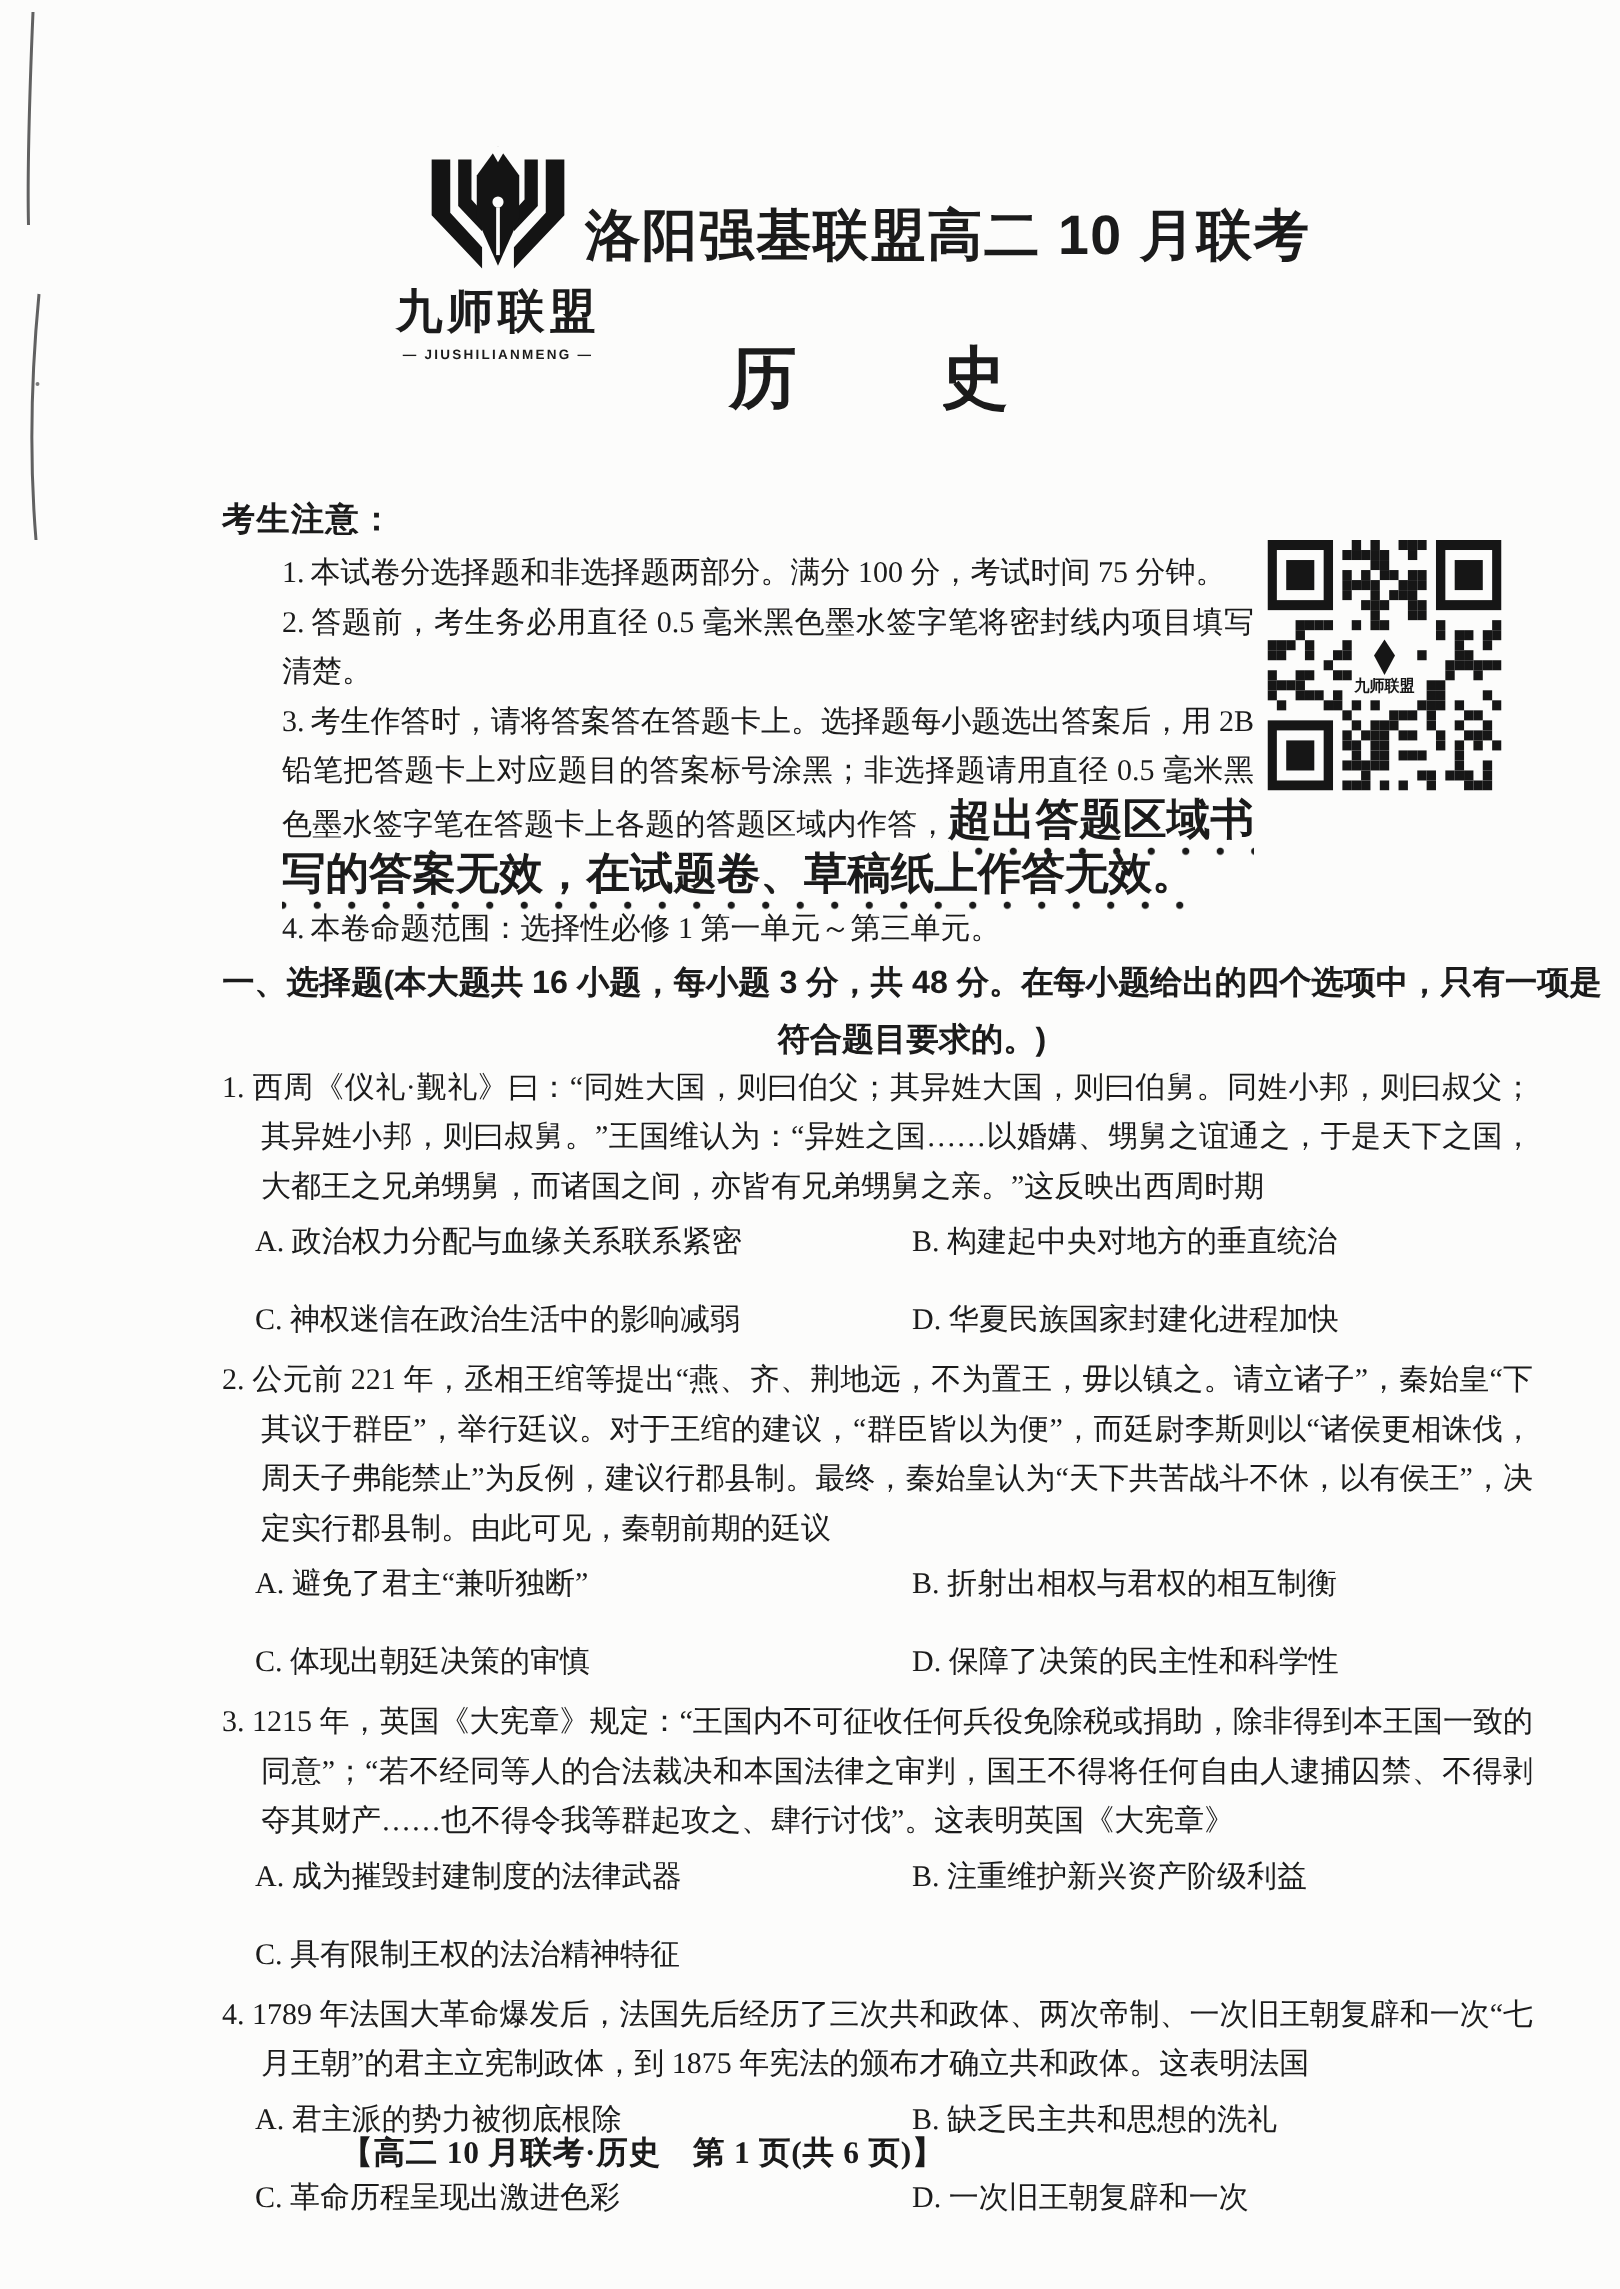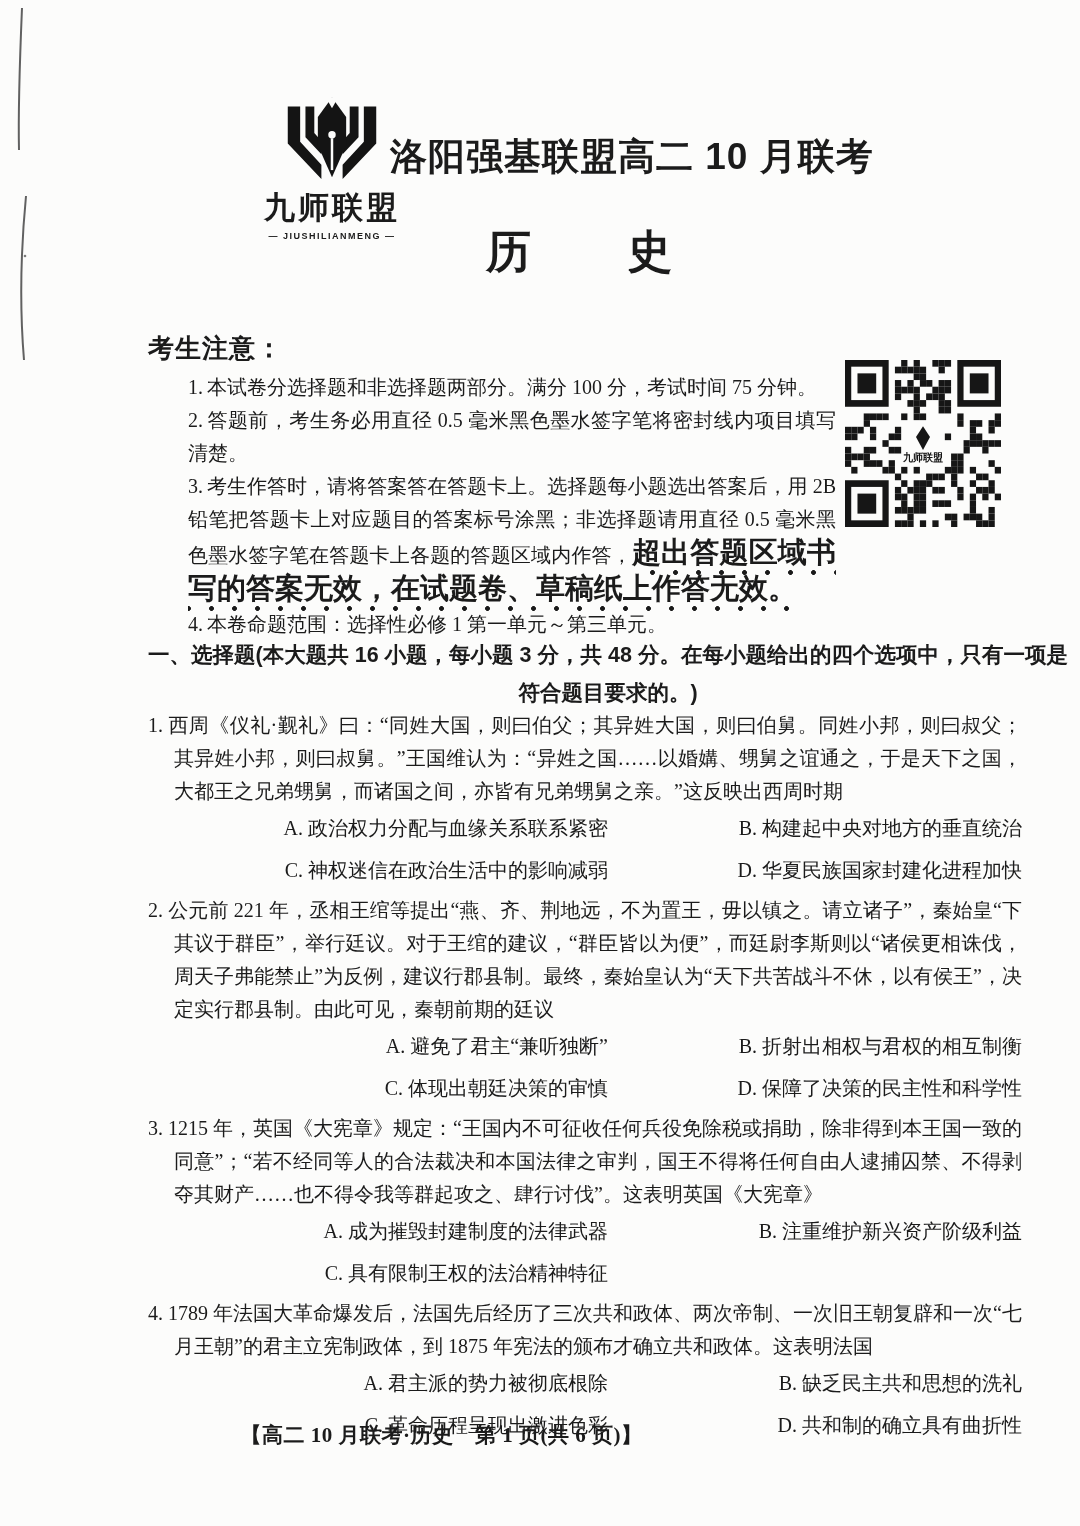--- a/index.html
+++ b/index.html
@@ -20,21 +20,21 @@
     font-weight:900;font-size:37px;letter-spacing:1px;white-space:nowrap;}
   .subject{position:absolute;left:40px;top:222px;width:1080px;text-align:center;
     font-family:"Liberation Sans","DejaVu Sans",sans-serif;
     font-weight:900;font-size:45px;letter-spacing:2px;}
   
   .qr{position:absolute;left:845px;top:360px;width:156px;height:167px;}
   .qr svg{display:block;width:156px;height:167px;}
   
   .notice{position:absolute;left:148px;top:331px;width:702px;}
   .notice-heading{font-family:Liberation Mono, monospace;
-    font-weight:900;font-size:26px;letter-spacing:1px;margin-bottom:5px;}
+    font-weight:900;font-size:22px;letter-spacing:1px;margin-bottom:5px;}
   .n-item{margin-left:40px;width:648px;font-size:20px;line-height:33px;
     text-align:justify;}
   .n-no{margin-right:4px;}
   .emph{font-family:"Liberation Sans","DejaVu Sans",sans-serif;
     font-weight:900;font-size:29px;
     background-image:radial-gradient(circle,#1a1a1a 2.1px,rgba(0,0,0,0) 2.7px);
     background-size:23px 7px;background-repeat:repeat-x;background-position:9px 100%;
     padding-bottom:8px;}
   
   .section-head{position:absolute;left:148px;top:636px;width:888px;
@@ -42,25 +42,25 @@
     font-weight:900;font-size:21.5px;line-height:38px;
     text-indent:0;padding-left:32px;}
   .section-head>span{display:inline-block;margin-left:-32px;}
   .sh-text{display:inline;text-align:center;}
   
   .questions{position:absolute;left:148px;top:709px;width:874px;}
   .q{margin-bottom:2px;}
   .q-stem{font-size:20px;line-height:33px;text-align:justify;
     padding-left:26px;text-indent:-26px;}
   .q-no{margin-right:5px;}
-  .opts{display:grid;grid-template-columns:438px auto;row-gap:10px;
-    padding-left:22px;margin:4px 0 8px 0;font-size:20px;line-height:32px;text-align:right;}
+  .opts{display:grid;grid-template-columns:438px auto;row-gap:20px;
+    padding-left:22px;margin:4px 0 8px 0;font-size:20px;line-height:32px;}
   .opt-label{margin-right:5px;}
   
-  .footer{position:absolute;left:13px;top:1421px;width:857px;text-align:center;
+  .footer{position:absolute;left:0;top:1421px;width:857px;text-align:center;
     font-weight:700;font-size:21px;letter-spacing:0.5px;}
   
   .scan-artifacts{position:absolute;left:0;top:0;}
 </style>
 </head>
 <body>
 
 <div class="page">
 
   <svg class="scan-artifacts" width="50" height="1526" viewBox="0 0 50 1526">
@@ -332,21 +332,21 @@
     </div>
 
     <div class="q">
       <div class="q-stem">
         <span class="q-no">4.</span><span>1789 年法国大革命爆发后，法国先后经历了三次共和政体、两次帝制、一次旧王朝复辟和一次“七月王朝”的君主立宪制政体，到 1875 年宪法的颁布才确立共和政体。这表明法国</span>
       </div>
       <div class="opts">
         <div class="opt"><span class="opt-label">A.</span><span>君主派的势力被彻底根除</span></div>
         <div class="opt"><span class="opt-label">B.</span><span>缺乏民主共和思想的洗礼</span></div>
         <div class="opt"><span class="opt-label">C.</span><span>革命历程呈现出激进色彩</span></div>
-        <div class="opt"><span class="opt-label">D.</span><span>共和制的确立具有曲折性</span></div>
+        <div class="opt"><span class="opt-label">D.</span><span>一次旧王朝复辟和一次</span></div>
       </div>
     </div>
 
   </div>
 
   <div class="footer">【高二 10 月联考·历史　第 1 页(共 6 页)】</div>
 
 </div>
 
 </body></html>

